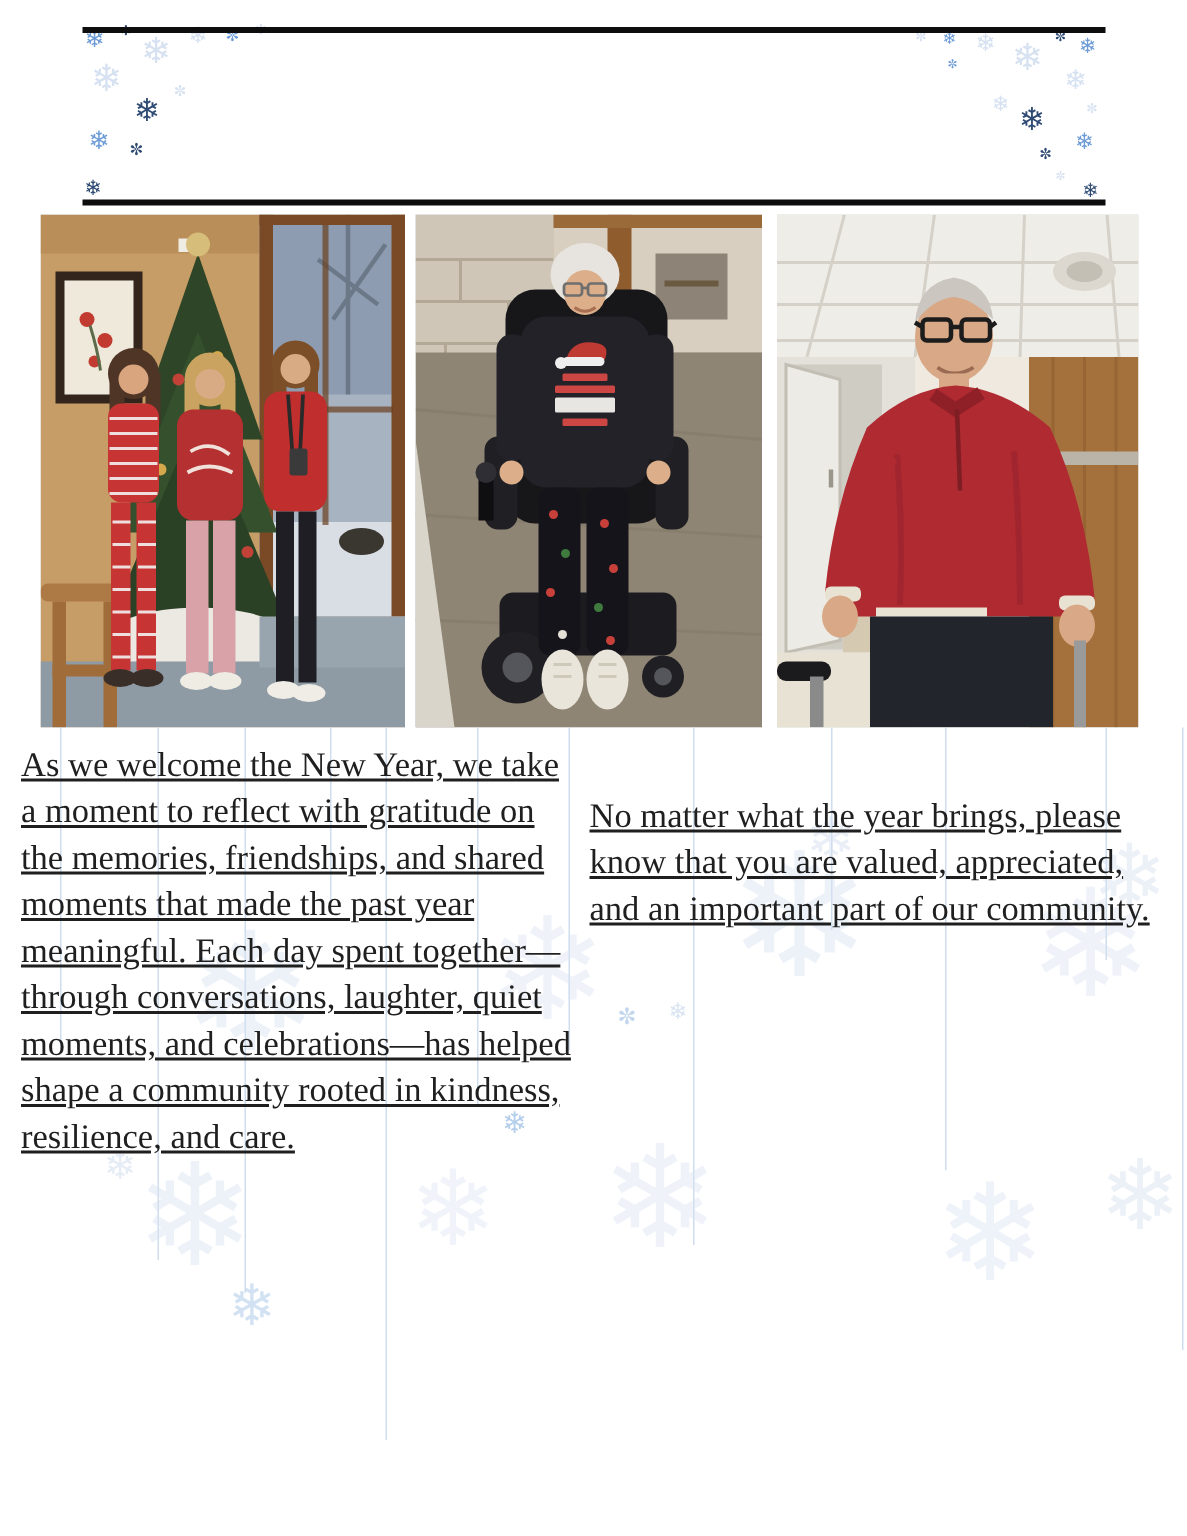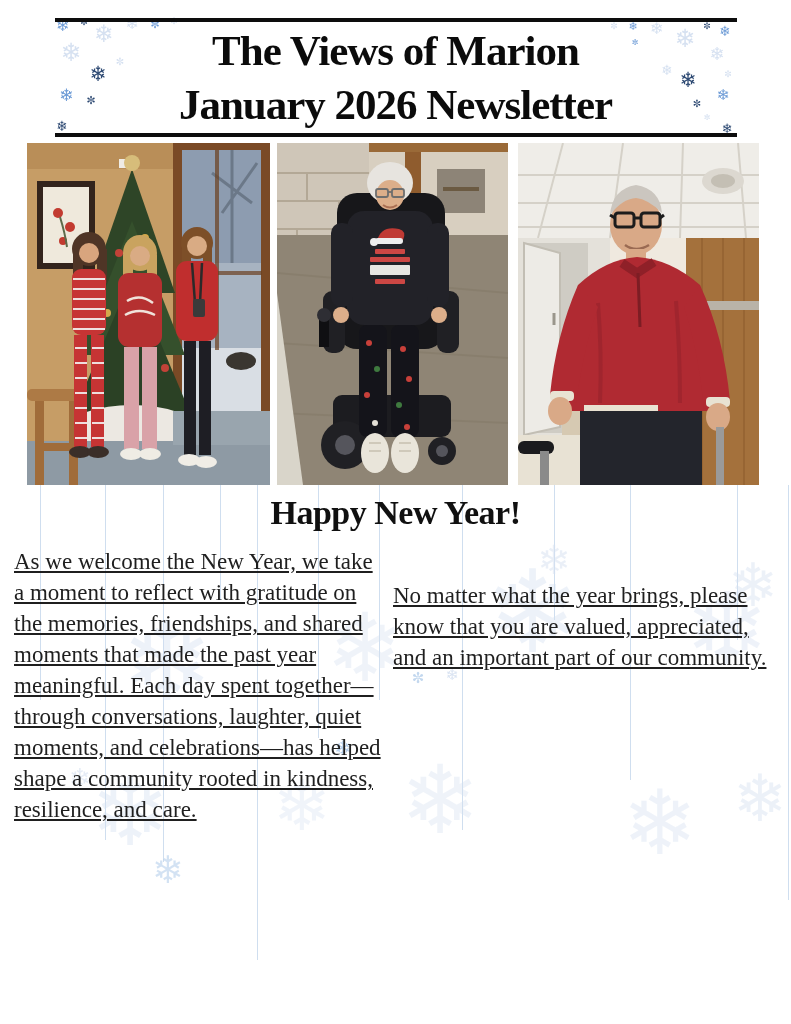--- a/index.html
+++ b/index.html
@@ -109,21 +109,20 @@
       <span class="flake" style="left: 343px; top: 748px; font-size: 20px; color: rgb(169, 199, 232); opacity: 0.85;">❄</span>
       <span class="flake" style="left: 418px; top: 678px; font-size: 15px; color: rgb(169, 199, 232); opacity: 0.7;">✼</span>
       <span class="flake" style="left: 452px; top: 675px; font-size: 15px; color: rgb(214, 225, 241); opacity: 0.9;">❄</span>
       <span class="flake" style="left: 80px; top: 778px; font-size: 26px; color: rgb(214, 225, 241); opacity: 0.6;">❄</span>
     </div>
 
   <div class="content">
 
     <header class="masthead">
       <div class="rule top"></div>
-      <h1><span>The Views of Marion</span><br><span>January 2026 Newsletter</span></h1>
       <div class="rule bottom"></div>
     </header>
 
     <div class="photo-row">
 
       <figure class="photo p1" role="img" aria-label="Three women in red holiday outfits posing in front of a decorated Christmas tree">
         <svg viewBox="0 0 243 342" preserveAspectRatio="none">
           <rect width="243" height="342" fill="#c69d66"></rect>
           <rect width="243" height="26" fill="#b98e58"></rect>
 
@@ -312,21 +311,20 @@
           <rect x="62" y="268" width="122" height="74" fill="#23252c"></rect>
 
           <rect x="0" y="298" width="36" height="13" rx="6" fill="#1b1b1e"></rect>
           <rect x="22" y="308" width="9" height="34" fill="#8a8a8a"></rect>
           <rect x="198" y="284" width="8" height="58" fill="#9a9a9a"></rect>
         </svg>
       </figure>
     </div>
 
     <section class="article">
-      <h2>Happy New Year!</h2>
       <div class="columns">
         <div class="col left">
           <p>As we welcome the New Year, we take a moment to reflect with gratitude on the memories, friendships, and shared moments that made the past year meaningful. Each day spent together—through conversations, laughter, quiet moments, and celebrations—has helped shape a community rooted in kindness, resilience, and care.</p>
         </div>
         <div class="col right">
           <p>No matter what the year brings, please know that you are valued, appreciated, and an important part of our community.</p>
         </div>
       </div>
     </section>
 

